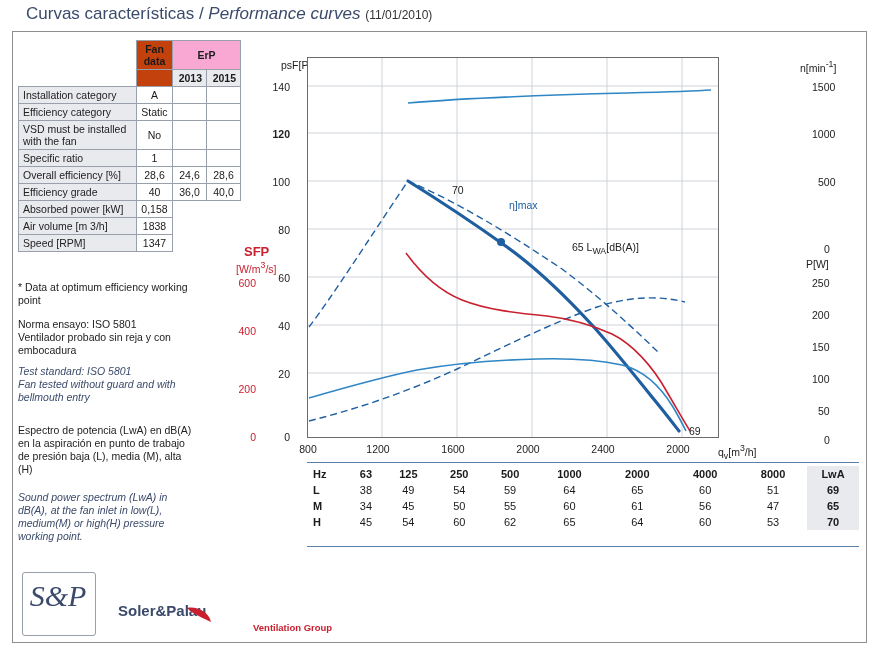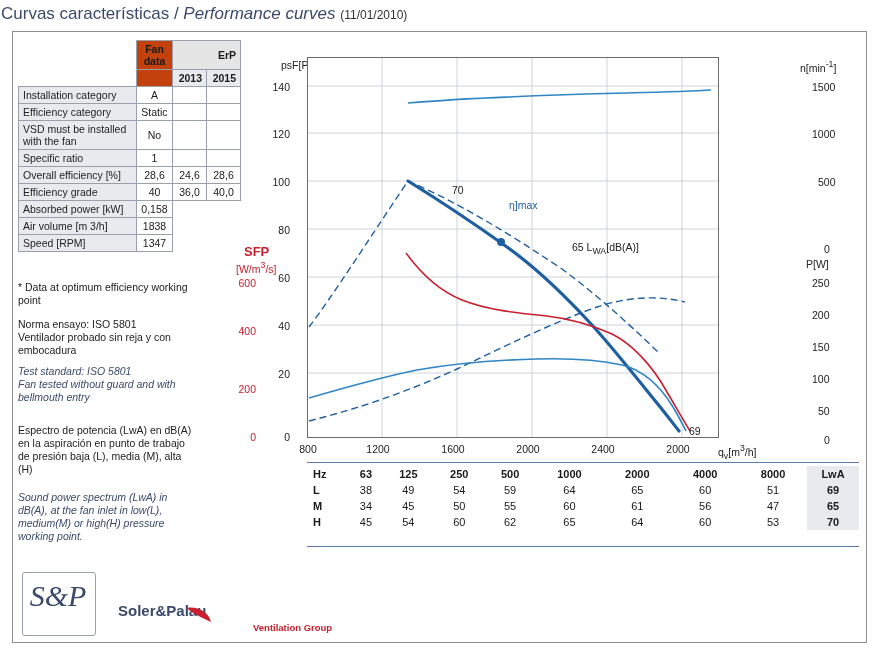--- a/index.html
+++ b/index.html
@@ -5,21 +5,21 @@
   html,body{margin:0;padding:0;}
   body{
     width:879px;height:656px;
     background:#ffffff;
     font-family:"Liberation Sans", sans-serif;
     color:#1a1a1a;
     position:relative;
     overflow:hidden;
   }
   .title{
-    position:absolute;left:1px;top:4px;
+    position:absolute;left:26px;top:4px;
     font-size:17px;color:#3b4a6b;white-space:nowrap;
   }
   .title .es{color:#3b4a6b;}
   .title .en{font-style:italic;color:#3b4a6b;}
   .title .date{font-size:12px;color:#333;}
 
   .frame{
     position:absolute;left:12px;top:31px;width:855px;height:612px;
     border:1px solid #8e8e8e;background:#fff;box-sizing:border-box;
   }
@@ -29,21 +29,21 @@
     position:absolute;left:18px;top:40px;
     border-collapse:collapse;font-size:10.5px;
   }
   .dtable td,.dtable th{
     border:1px solid #9aa0ab;
     padding:2px 4px;height:16px;box-sizing:border-box;
   }
   .dtable .lbl{background:#e9eaee;width:118px;color:#222;}
   .dtable .val{background:#ffffff;width:36px;text-align:center;}
   .dtable .hdr{background:#c2410c;text-align:center;font-weight:bold;}
-  .dtable .erp{background:#e5e5e5;text-align:right;font-weight:bold;}
+  .dtable .erp{background:#f9a8d4;text-align:center;font-weight:bold;}
   .dtable .yr{background:#e9eaee;text-align:right;font-weight:bold;width:34px;}
   .dtable .v2{background:#ffffff;width:34px;text-align:center;}
   .dtable .blank{border:none;background:transparent;}
 
   .note{position:absolute;left:18px;font-size:10.5px;line-height:13px;color:#222;width:180px;}
   .note.it{font-style:italic;color:#3b4a6b;}
 
   
   .plot{position:absolute;left:307px;top:57px;width:412px;height:381px;}
   .plotbox{position:absolute;left:0;top:0;width:412px;height:381px;border:1px solid #6b6b6b;box-sizing:border-box;background:#fff;}
@@ -165,21 +165,21 @@
 <div class="note it" style="top:491px;">Sound power spectrum (LwA) in dB(A), at the fan inlet in low(L), medium(M) or high(H) pressure working point.</div>
 
 <div class="axlabel" style="left:281px;top:59px;">psF[Pa]</div>
 <div class="axlabel red" style="left:244px;top:244px;font-weight:bold;font-size:13px;">SFP</div>
 <div class="axlabel red" style="left:236px;top:260px;">[W/m<sup>3</sup>/s]</div>
 <div class="axlabel" style="left:800px;top:59px;">n[min<sup>-1</sup>]</div>
 <div class="axlabel" style="left:806px;top:258px;">P[W]</div>
 <div class="axlabel" style="left:718px;top:443px;">q<sub>v</sub>[m<sup>3</sup>/h]</div>
 
 <div class="ticklab" style="left:266px;top:81px;width:24px;">140</div>
-<div class="ticklab" style="left:266px;top:128px;width:24px;">120</div>
+<div class="ticklab" style="left:266px;top:128px;width:24px;font-weight:bold;">120</div>
 <div class="ticklab" style="left:266px;top:176px;width:24px;">100</div>
 <div class="ticklab" style="left:266px;top:224px;width:24px;">80</div>
 <div class="ticklab" style="left:266px;top:272px;width:24px;">60</div>
 <div class="ticklab" style="left:266px;top:320px;width:24px;">40</div>
 <div class="ticklab" style="left:266px;top:368px;width:24px;">20</div>
 <div class="ticklab" style="left:266px;top:431px;width:24px;">0</div>
 
 <div class="ticklab red" style="left:226px;top:277px;width:30px;">600</div>
 <div class="ticklab red" style="left:226px;top:325px;width:30px;">400</div>
 <div class="ticklab red" style="left:226px;top:383px;width:30px;">200</div>

